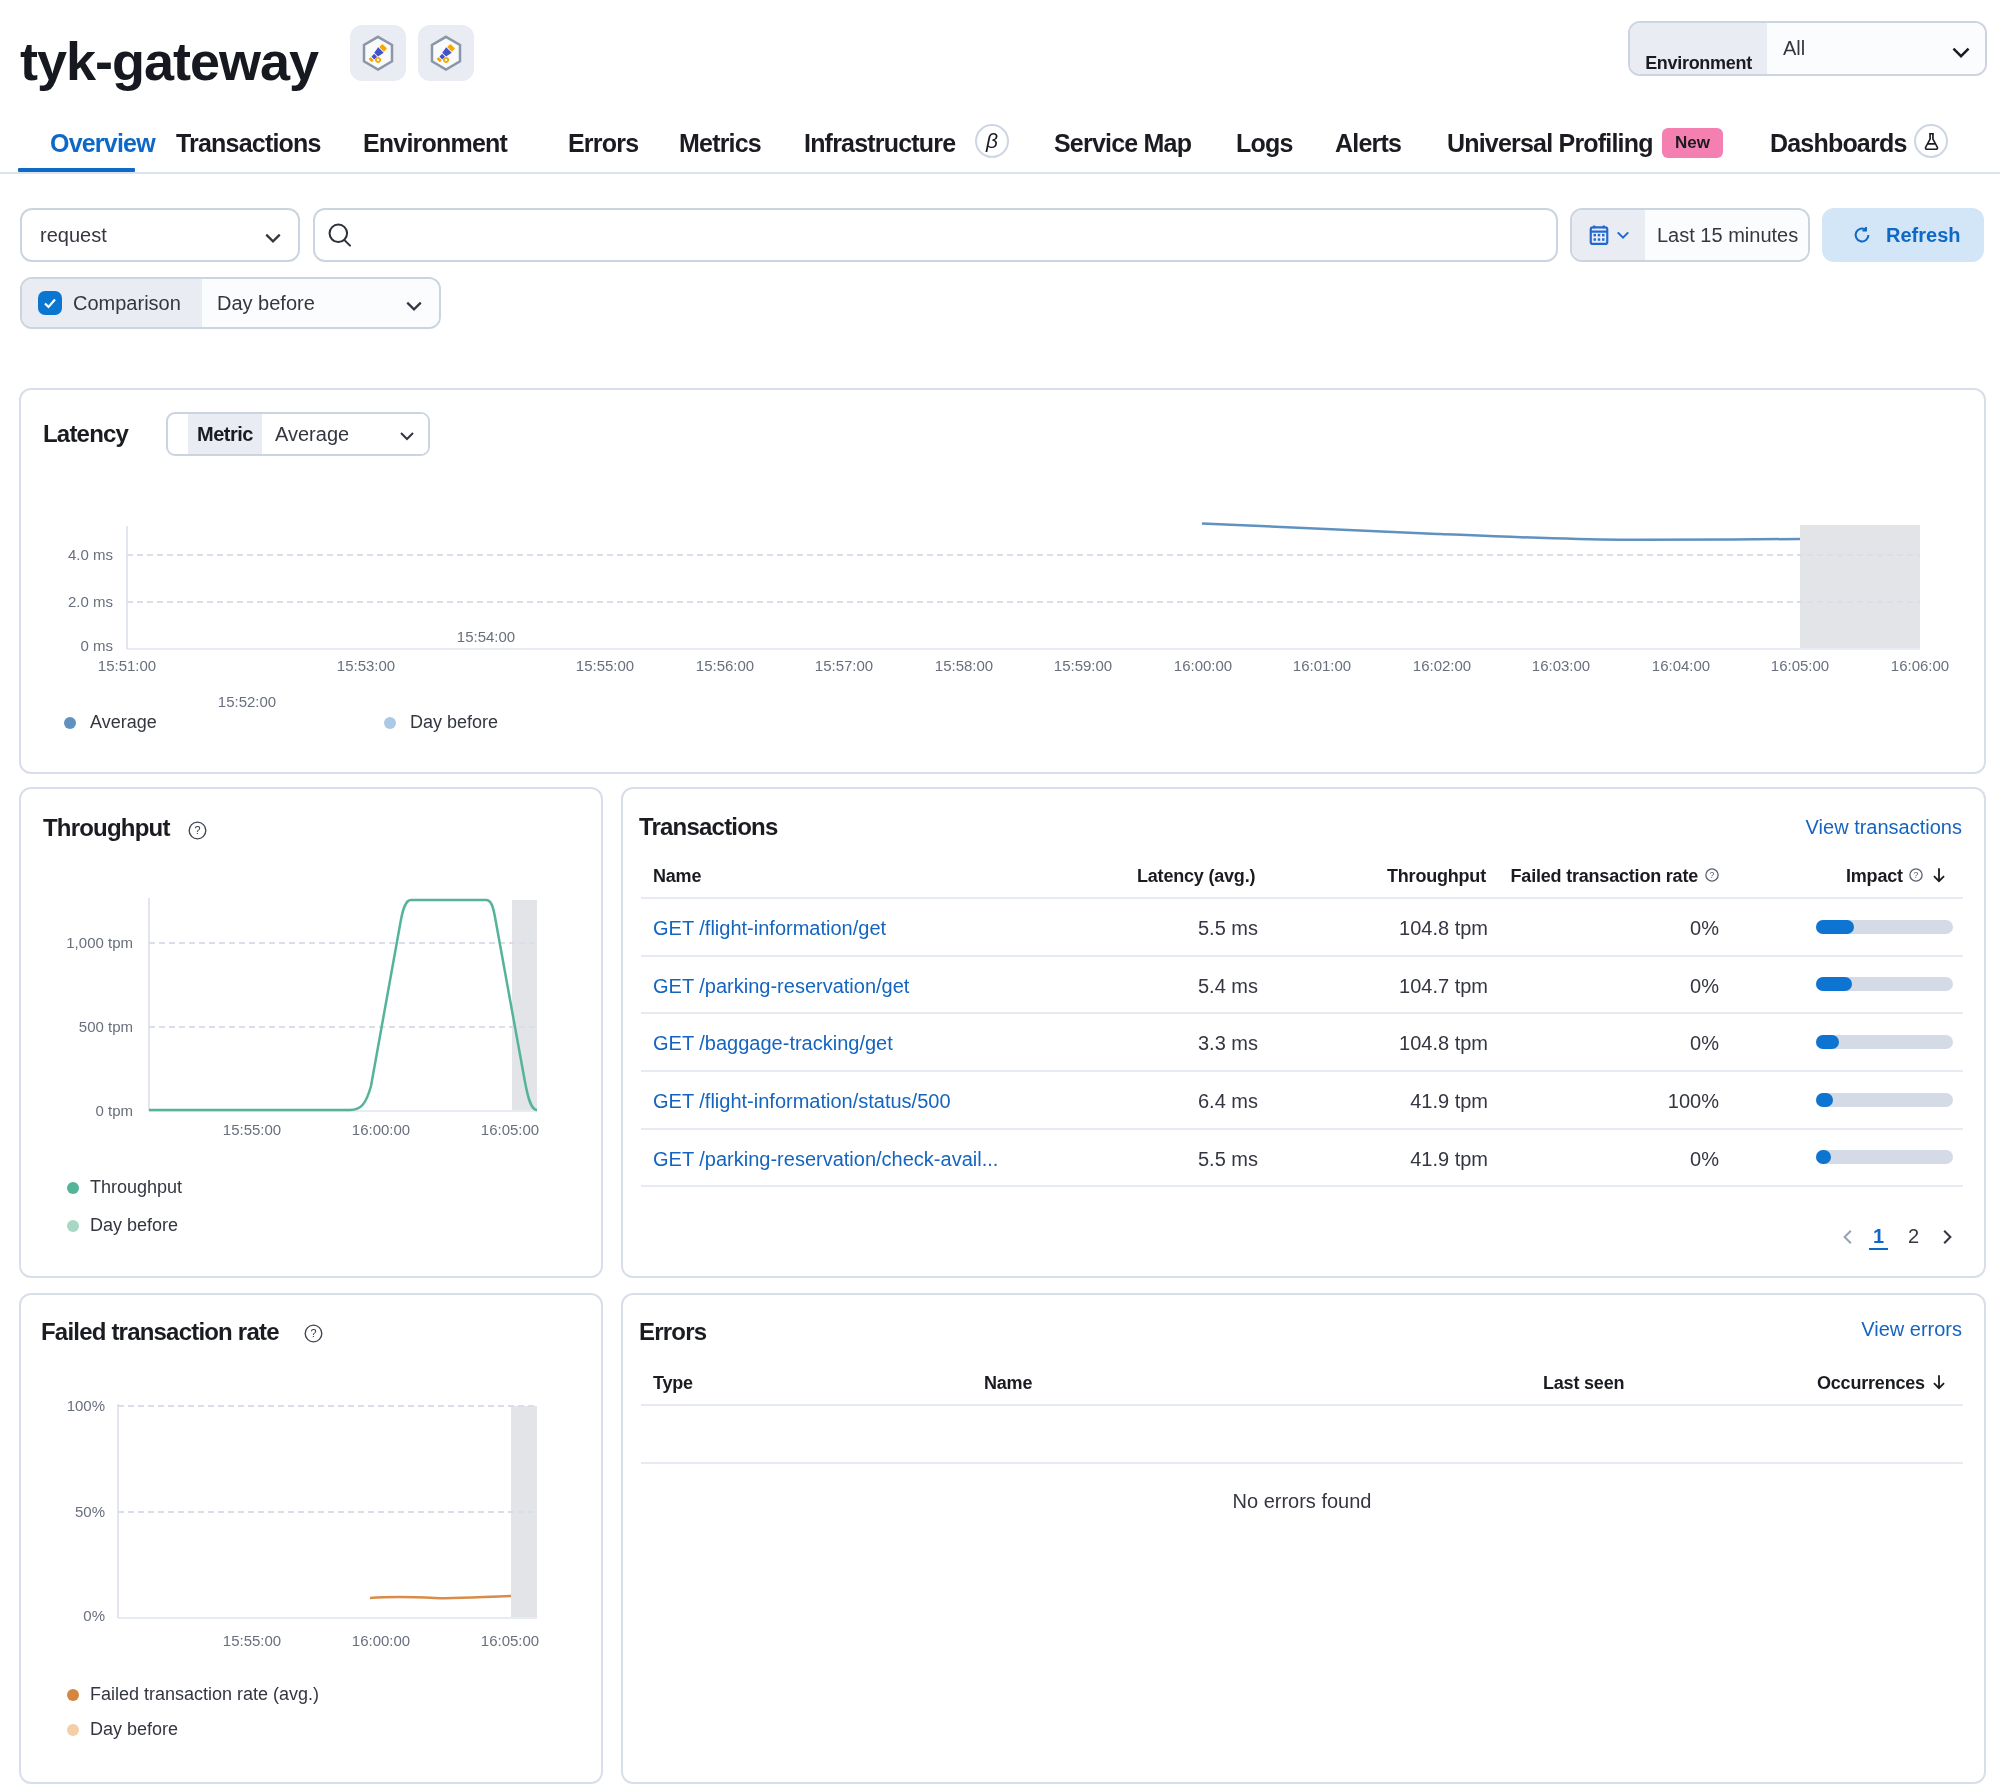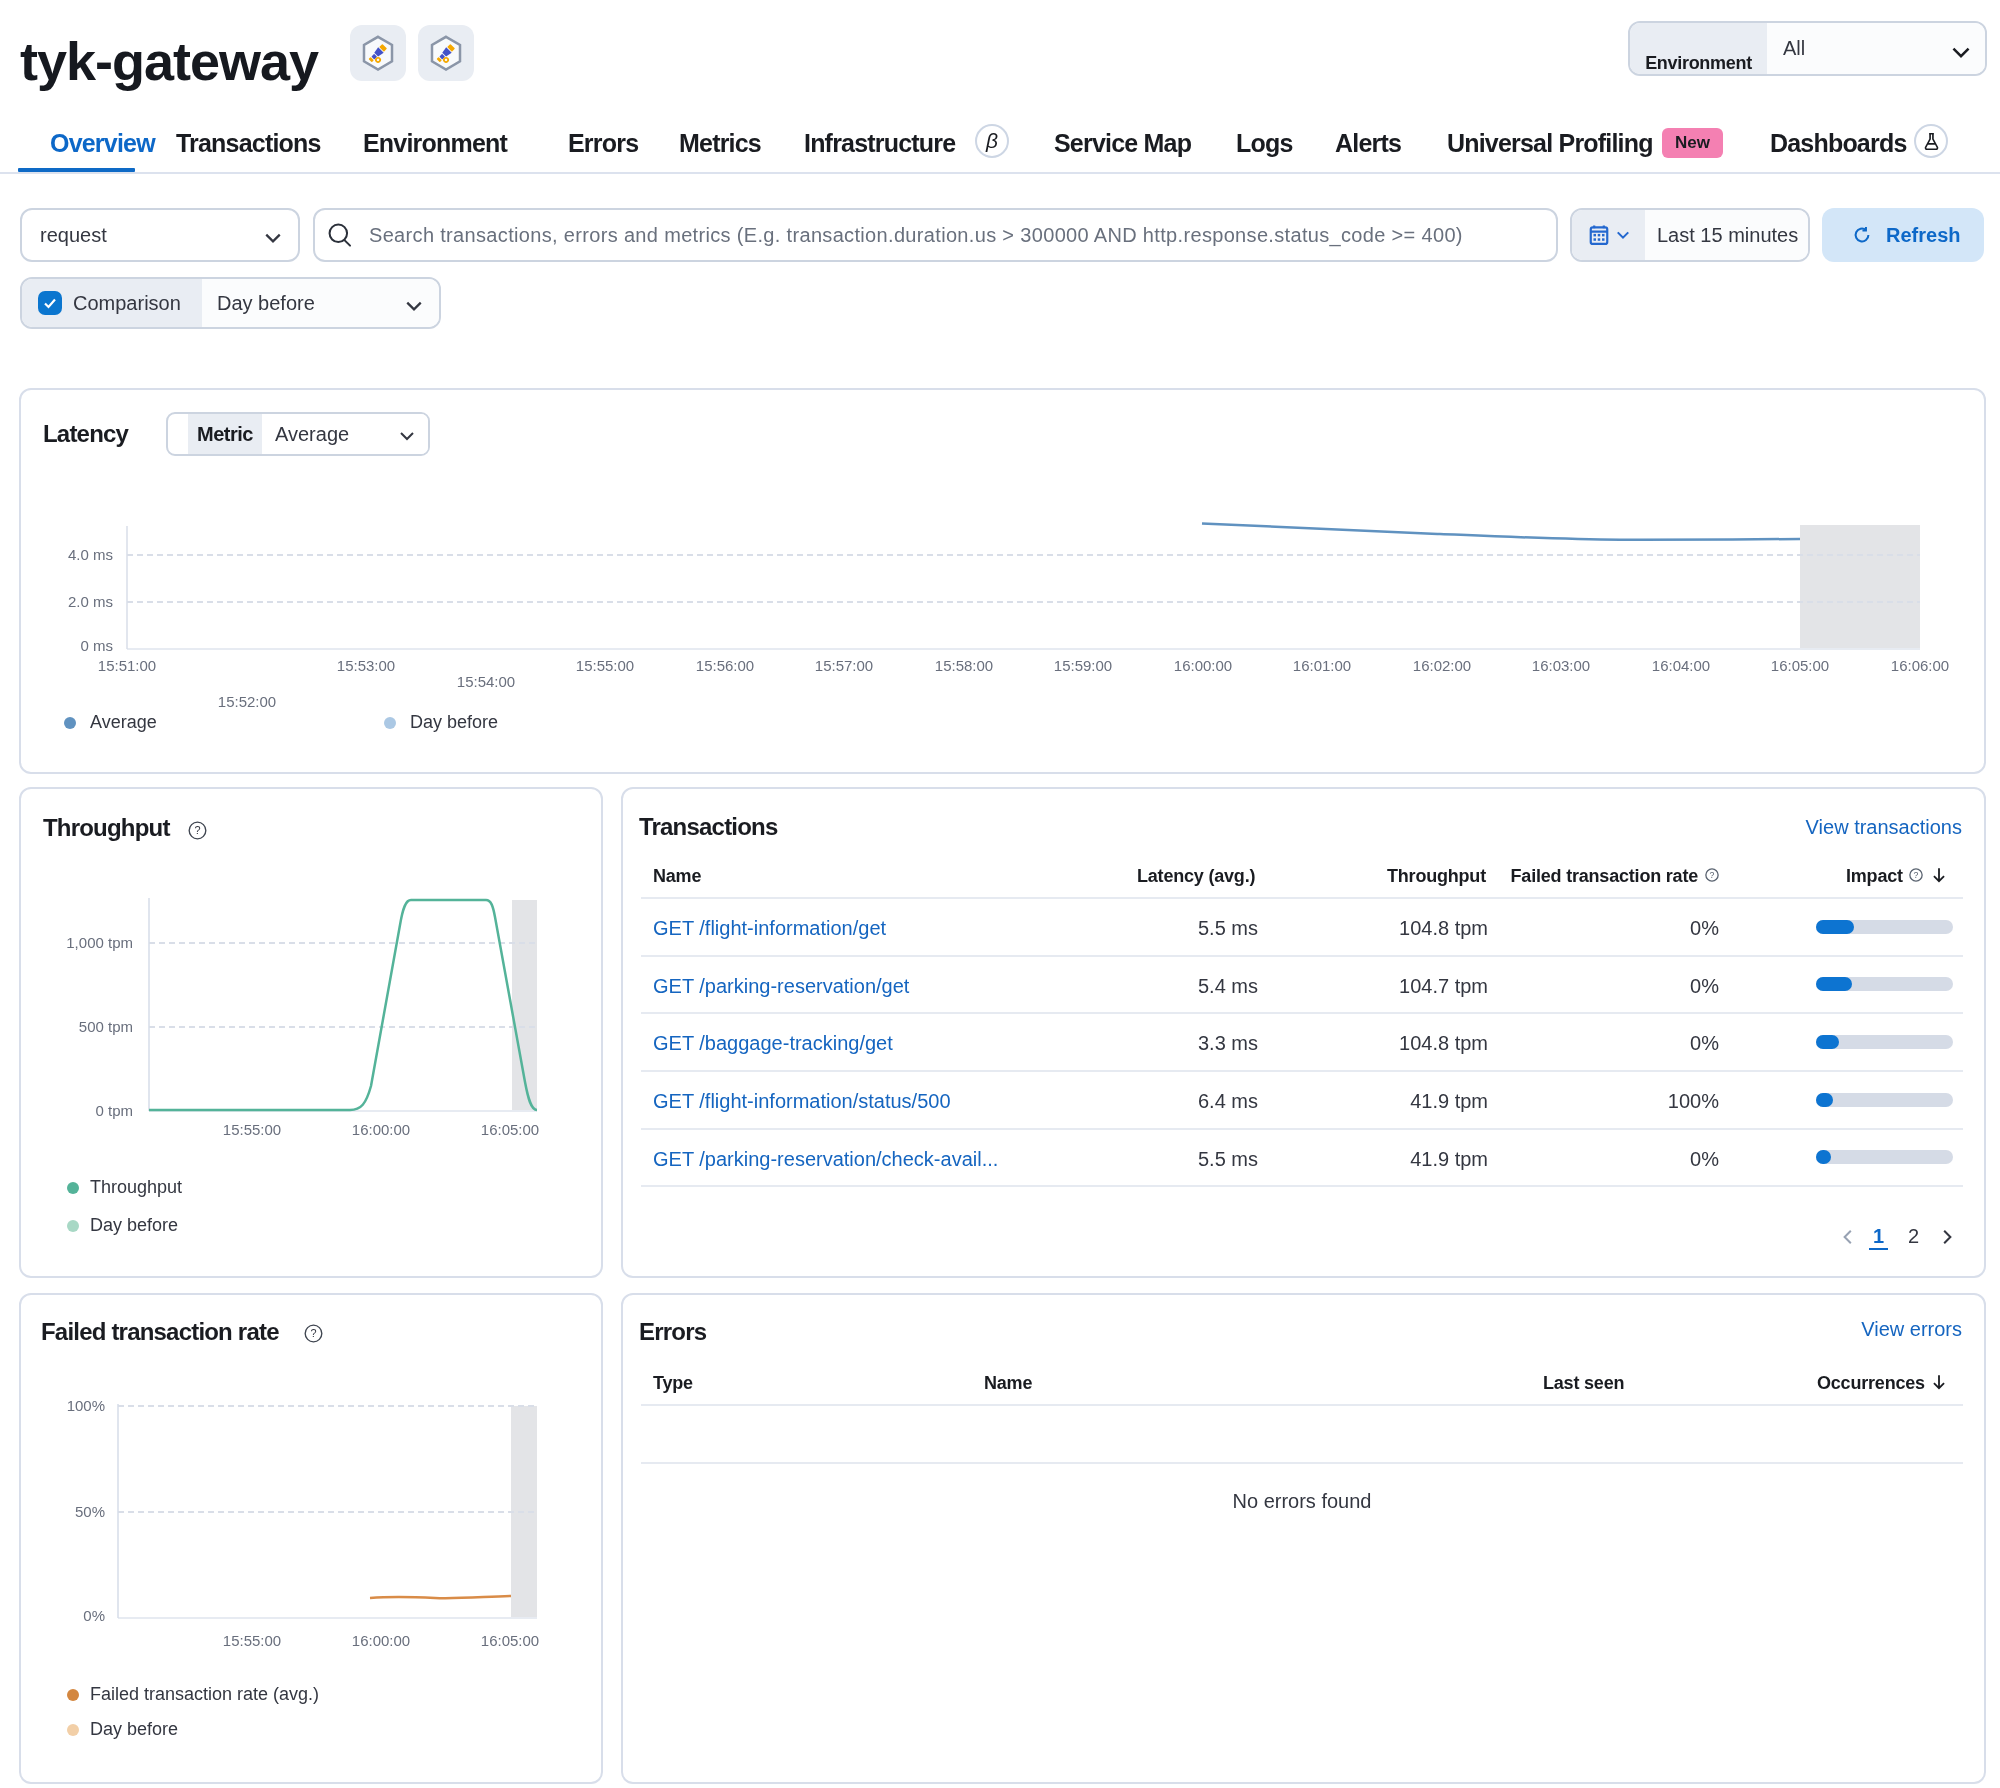--- a/index.html
+++ b/index.html
@@ -93,21 +93,20 @@
   <span class="t20" style="margin-left:18px;">request</span>
   <svg class="abs" style="right:16px; top:19px;" width="18" height="18" viewBox="0 0 16 16">
       <path d="M2 5 L8 11 L14 5" fill="none" stroke="#343741" stroke-width="2"></path>
     </svg>
 </div>
 <div class="ctrl" style="left:313px; top:208px; width:1245px; height:54px; display:flex; align-items:center;">
   <svg style="margin-left:13px;" width="25" height="25" viewBox="0 0 16 16">
       <circle cx="6.6" cy="6.6" r="5.6" fill="none" stroke="#2b303a" stroke-width="1.3"></circle>
       <path d="M10.7 11.1 L14.1 14.5" stroke="#2b303a" stroke-width="1.3" stroke-linecap="round"></path>
     </svg>
-  <span style="margin-left:16px; font-size:20px; color:#69707d; letter-spacing:0.33px; white-space:nowrap;">Search transactions, errors and metrics (E.g. transaction.duration.us &gt; 300000 AND http.response.status_code &gt;= 400)</span>
 </div>
 <div class="ctrl" style="left:1570px; top:208px; width:240px; height:54px; display:flex;">
   <div class="seg" style="width:73px; height:100%; display:flex; align-items:center; justify-content:center; gap:6px;">
     <svg width="22" height="22" viewBox="0 0 16 16">
         <path d="M4.5 1 V3 M11.5 1 V3" stroke="#2468cf" stroke-width="1.6"></path>
         <rect x="2" y="2.5" width="12" height="12" rx="1.5" fill="none" stroke="#2468cf" stroke-width="1.6"></rect>
         <path d="M2 5.5 H14" stroke="#2468cf" stroke-width="1.6"></path>
         <g fill="#2468cf">
           <rect x="4" y="7.2" width="1.8" height="1.8"></rect>
           <rect x="7.1" y="7.2" width="1.8" height="1.8"></rect>
@@ -163,21 +162,21 @@
       <path d="M2 5 L8 11 L14 5" fill="none" stroke="#343741" stroke-width="2"></path>
     </svg>
 </div>
 
 <span class="axis" style="right:1887px; top:546px;">4.0 ms</span>
 <span class="axis" style="right:1887px; top:593px;">2.0 ms</span>
 <span class="axis" style="right:1887px; top:637px;">0 ms</span>
 <span class="axis xtick" style="left:127px;  top:657px;">15:51:00</span>
 <span class="axis xtick" style="left:247px;  top:657px;margin-top:36px;">15:52:00</span>
 <span class="axis xtick" style="left:366px;  top:657px;">15:53:00</span>
-<span class="axis xtick" style="left:486px;  top:673px;">15:54:00</span>
+<span class="axis xtick" style="left:486px;  top:628px;">15:54:00</span>
 <span class="axis xtick" style="left:605px;  top:657px;">15:55:00</span>
 <span class="axis xtick" style="left:725px;  top:657px;">15:56:00</span>
 <span class="axis xtick" style="left:844px;  top:657px;">15:57:00</span>
 <span class="axis xtick" style="left:964px;  top:657px;">15:58:00</span>
 <span class="axis xtick" style="left:1083px; top:657px;">15:59:00</span>
 <span class="axis xtick" style="left:1203px; top:657px;">16:00:00</span>
 <span class="axis xtick" style="left:1322px; top:657px;">16:01:00</span>
 <span class="axis xtick" style="left:1442px; top:657px;">16:02:00</span>
 <span class="axis xtick" style="left:1561px; top:657px;">16:03:00</span>
 <span class="axis xtick" style="left:1681px; top:657px;">16:04:00</span>

